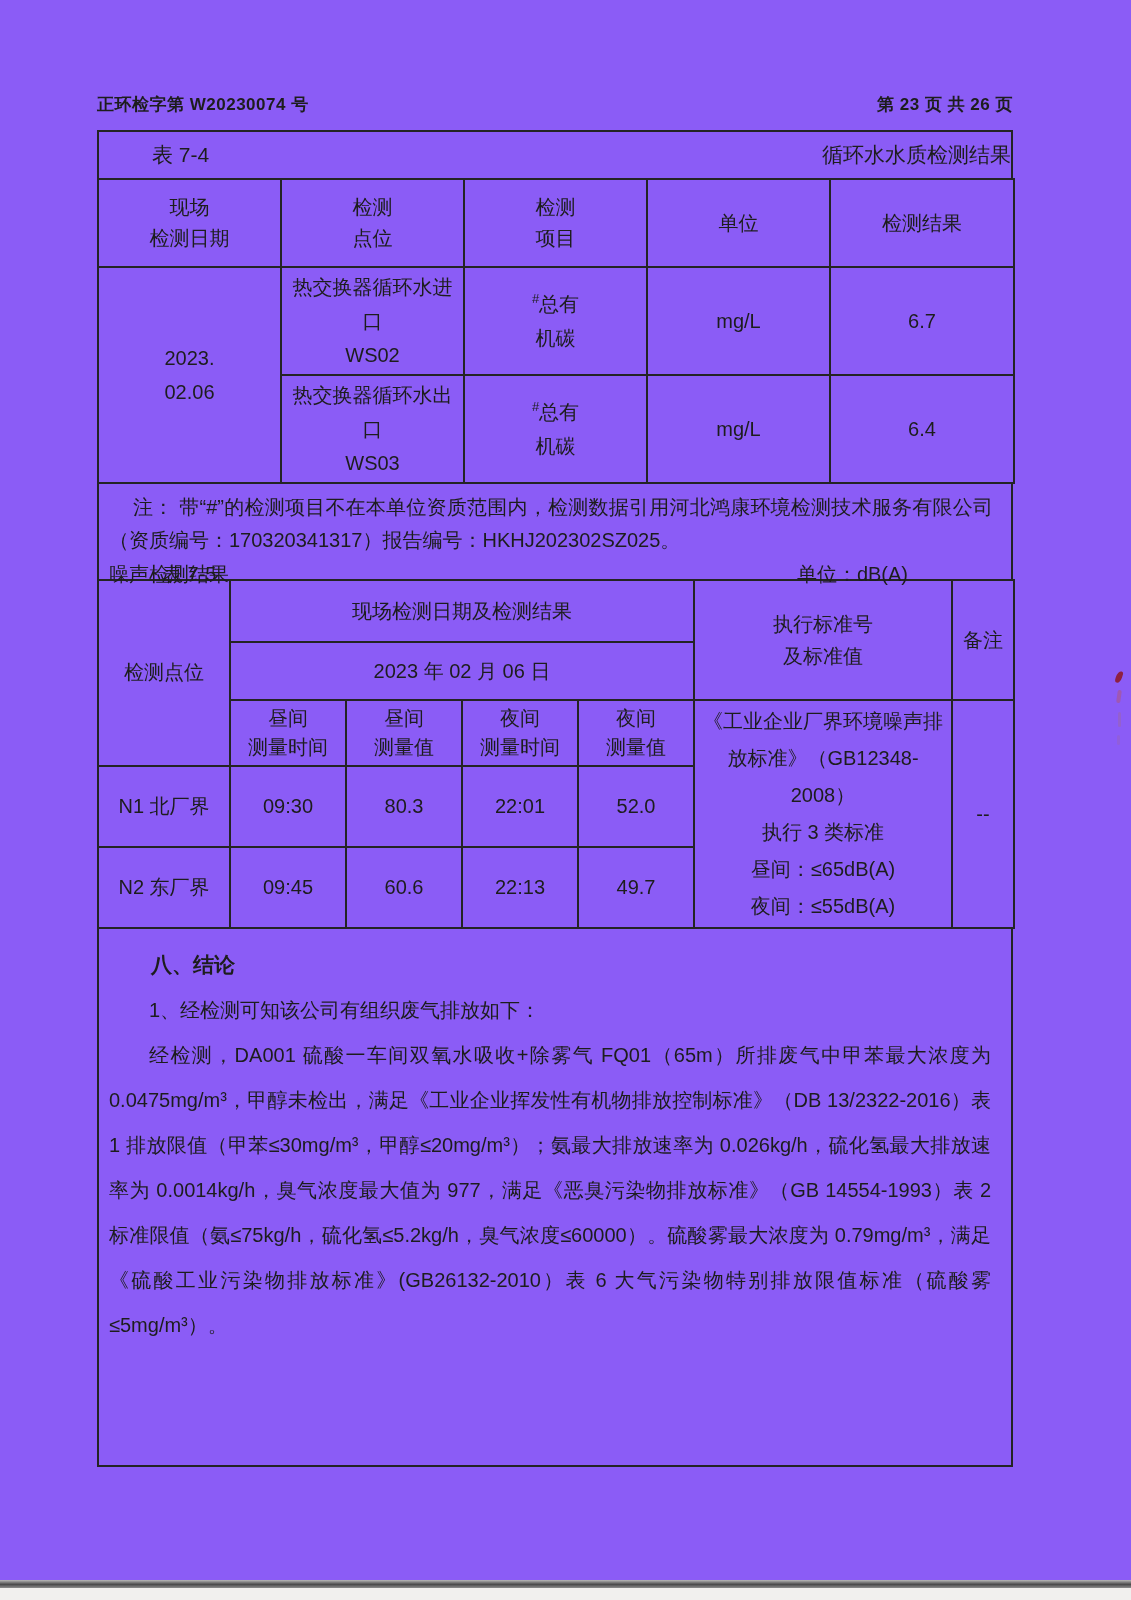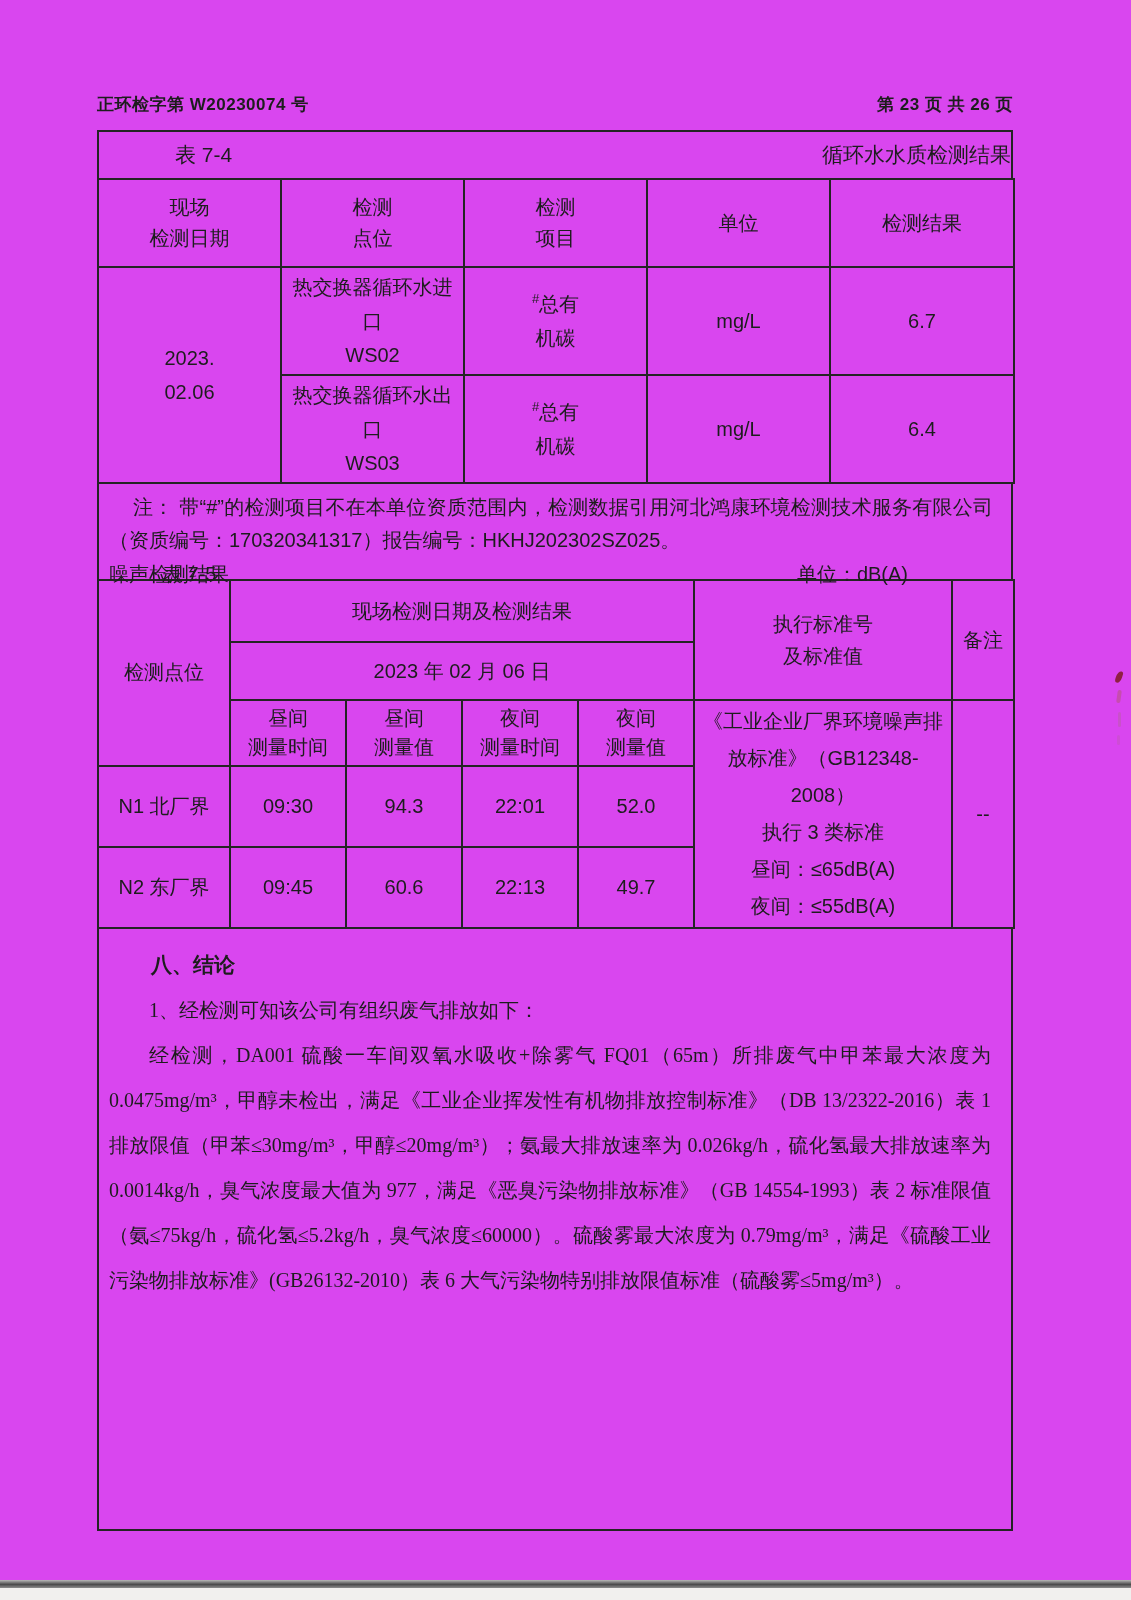--- a/index.html
+++ b/index.html
@@ -1,35 +1,35 @@
 <!DOCTYPE html>
 <html><head>
 <meta charset="utf-8">
 <style>
   * { margin:0; padding:0; box-sizing:border-box; }
   html,body { background:#e8e6e2; }
   .page {
     position:relative; width:1131px; height:1600px;
-    background:#d946ef; overflow:hidden;
+    background:#8b5cf6; overflow:hidden;
     font-family:"Liberation Sans","DejaVu Sans",sans-serif;
     color:#1d1d1d;
   }
   
   .meta { position:absolute; top:93px; left:97px; right:118px;
           display:flex; justify-content:space-between;
           font-size:17px; font-weight:bold; letter-spacing:.5px; }
   
   .box { position:absolute; left:97px; top:130px; width:916px; }
   .bordered-top { border:2px solid #242424; border-bottom:none; }
   .bordered-sides { border-left:2px solid #242424; border-right:2px solid #242424; }
   .bordered-bottom { border:2px solid #242424; border-top:none; }
 
   .caption-row { display:flex; align-items:center; position:relative; }
   .t74-caption { height:48px; font-size:21px; }
-  .t74-caption .cap-label { margin-left:76px; }
+  .t74-caption .cap-label { margin-left:53px; }
   .t74-caption .cap-title { position:absolute; left:0; right:0; text-align:right; }
 
   table { border-collapse:collapse; table-layout:fixed; width:916px; }
   th, td { border:2px solid #242424; text-align:center; vertical-align:middle;
            font-size:20px; font-weight:normal; padding:2px; }
   .pre { white-space:pre-line; }
 
   .t74 .hdr { height:88px; line-height:1.55; }
   .t74 .r1 { height:97px; }
   .t74 .r2 { height:96px; }
@@ -43,21 +43,21 @@
   .t75-caption .cap-title { position:absolute; left:0; right:0; text-align:left; }
   .t75-caption .cap-unit { position:absolute; right:85px; }
 
   .t75 .ra { height:62px; }
   .t75 .rb { height:58px; }
   .t75 .rc { height:64px; line-height:1.45; }
   .t75 .rd { height:79px;padding-left:12px; }
   .std-cell { line-height:37px; font-size:20px;margin-left:18px; }
   .hdr2 { line-height:1.6; }
 
-  .conclusion { height:602px; padding:13px 20px 16px 10px; overflow:hidden;font-family:Liberation Serif, serif; }
+  .conclusion { height:538px; padding:13px 20px 16px 10px; overflow:hidden; }
   .conclusion .heading { font-size:21px; font-weight:bold; line-height:46px; text-indent:2em; }
   .conclusion p { font-size:20px; line-height:45px; text-align:justify; text-indent:2em; }
 
   
   .ink { position:absolute; background:#8e2042; }
   .ink-a { left:1116px; top:671px; width:6px; height:12px; border-radius:70% 30% 60% 40%; transform:rotate(18deg); }
   .ink-b { left:1117px; top:690px; width:4px; height:13px; opacity:.5; border-radius:2px; transform:rotate(8deg); background:#b4536e; }
   .ink-c { left:1118px; top:712px; width:3px; height:15px; opacity:.32; border-radius:2px; background:#a8697c; }
   .ink-d { left:1117px; top:735px; width:3px; height:10px; opacity:.22; border-radius:2px; background:#a8697c; }
 
@@ -165,21 +165,21 @@
         <td rowspan="3" class="std-cell"><span class="pre">《工业企业厂界环境噪声排
 放标准》（GB12348-2008）
 执行 3 类标准
 昼间：≤65dB(A)
 夜间：≤55dB(A)</span></td>
         <td rowspan="3"><span>--</span></td>
       </tr>
       <tr class="rd">
         <td><span>N1 北厂界</span></td>
         <td><span>09:30</span></td>
-        <td><span>94.3</span></td>
+        <td><span>80.3</span></td>
         <td><span>22:01</span></td>
         <td><span>52.0</span></td>
       </tr>
       <tr class="rd">
         <td><span>N2 东厂界</span></td>
         <td><span>09:45</span></td>
         <td><span>60.6</span></td>
         <td><span>22:13</span></td>
         <td><span>49.7</span></td>
       </tr>

